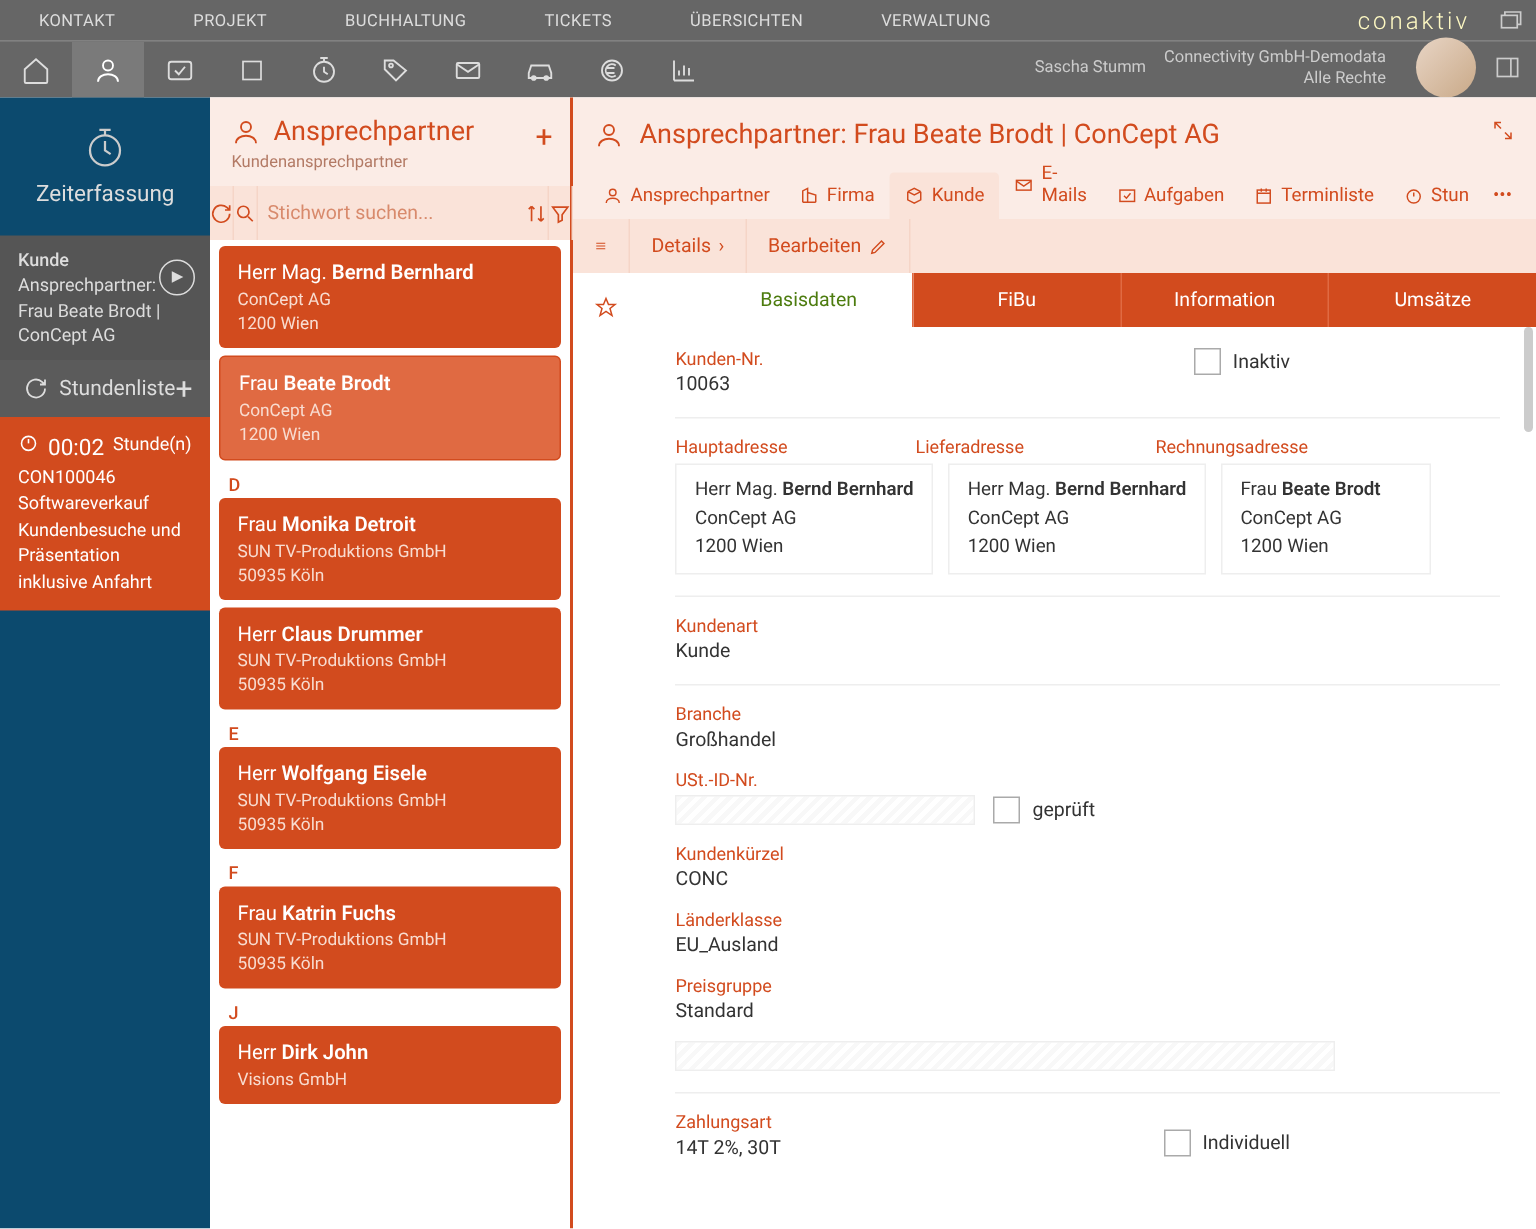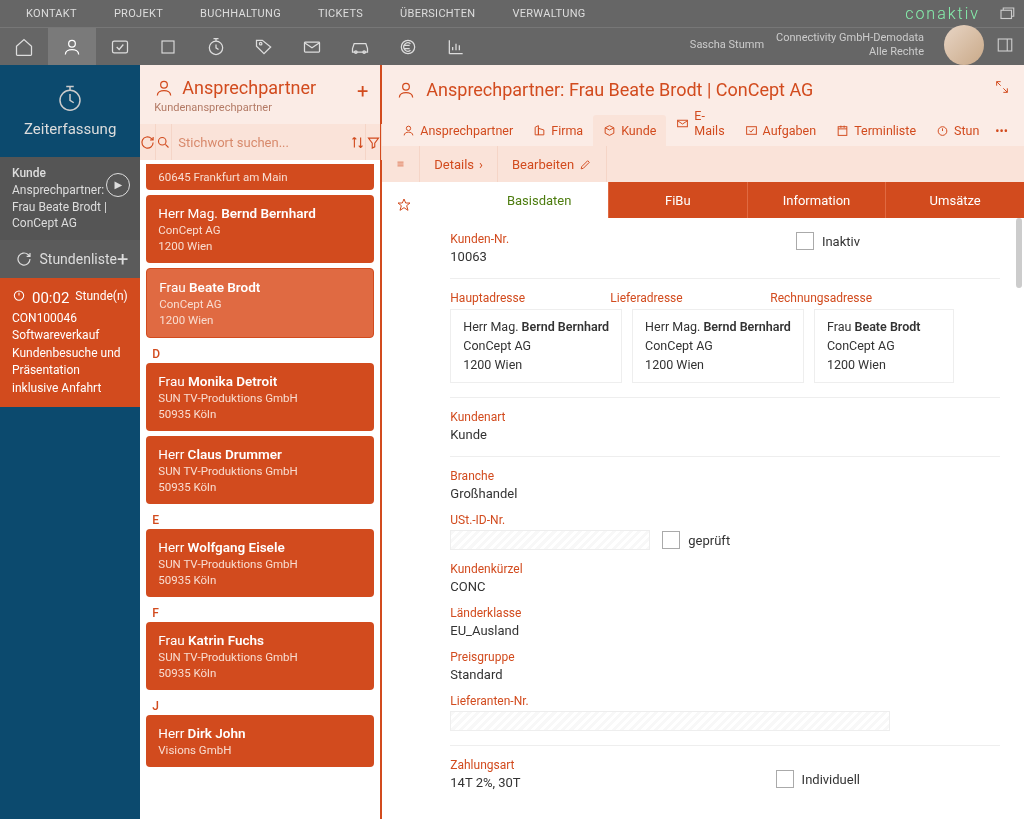--- a/index.html
+++ b/index.html
@@ -1,21 +1,21 @@
 <!DOCTYPE html>
 <html><head>
 <meta charset="utf-8">
 <style>
 *{box-sizing:border-box;margin:0;padding:0;font-family:-apple-system,BlinkMacSystemFont,"Segoe UI",Roboto,sans-serif}
 body{background:#fff;width:1024px;height:819px;overflow:hidden;font-size:13px;color:#333}
 .topnav{height:27px;background:#666;display:flex;align-items:center;padding:0 8px;color:#ddd;justify-content:space-between}
-.topnav-left{display:flex;gap:1px}
+.topnav-left{display:flex;gap:16px}
 .topnav-item{padding:0 18px;font-size:11px;cursor:pointer;letter-spacing:0.3px}
 .topnav-right{display:flex;align-items:center;gap:8px}
-.logo{font-size:16px;letter-spacing:2px;color:#86efac;font-weight:300;padding-right:10px}
+.logo{font-size:16px;letter-spacing:2px;color:#fef9c3;font-weight:300;padding-right:10px}
 .iconbar{height:38px;background:#666;display:flex;align-items:flex-end;padding:0 0;color:#ddd;border-top:1px solid #777;justify-content:space-between}
 .iconbar-left{display:flex;align-items:center;height:100%}
 .iconbar-item{width:48px;height:100%;display:flex;align-items:center;justify-content:center;cursor:pointer}
 .iconbar-item.active{background:#7a7a7a}
 .iconbar-right{display:flex;align-items:center;gap:12px;padding-right:10px;font-size:11px;color:#ccc;text-align:right}
 .avatar{width:40px;height:40px;border-radius:50%;background:linear-gradient(135deg,#e8d5c5,#c9a988);margin-left:8px}
 .main{display:flex;height:754px}
 .col-left{width:224px;background:#0c4a6e;color:#fff;display:flex;flex-direction:column}
 .zeit-header{height:92px;display:flex;flex-direction:column;align-items:center;justify-content:center;gap:6px;color:#ddd}
 .zeit-header .big-icon{font-size:26px}
@@ -260,21 +260,20 @@
             <path d="M7 4v16M7 4l-3 3M7 4l3 3M17 20V4M17 20l-3-3M17 20l3-3"></path>
           </svg>
         </div>
       <div class="tb-btn">
           <svg width="15" height="15" viewBox="0 0 24 24" fill="none" stroke="#d24b1e" stroke-width="1.8">
             <path d="M4 5h16l-6 8v6l-4 2v-8z"></path>
           </svg>
         </div>
     </div>
     <div class="mid-list">
-      <div class="contact-card overflow-card">60645 Frankfurt am Main</div>
       <div class="contact-card">
         <div class="name"><span>Herr Mag.</span> <span class="last">Bernd Bernhard</span></div>
         <div class="company">ConCept AG</div>
         <div class="city">1200 Wien</div>
       </div>
       <div class="contact-card selected">
         <div class="name"><span>Frau</span> <span class="last">Beate Brodt</span></div>
         <div class="company">ConCept AG</div>
         <div class="city">1200 Wien</div>
       </div>
@@ -495,21 +494,20 @@
         <div class="field">
           <span class="label">Länderklasse</span>
           <span class="value">EU_Ausland</span>
         </div>
         <div class="field">
           <span class="label">Preisgruppe</span>
           <span class="value">Standard</span>
         </div>
         <div class="form-block" style="border-bottom:1px solid #eee;padding-bottom:14px">
               <div class="field" style="width:100%">
-          <span class="label">Lieferanten-Nr.</span>
           <div class="hatched wide"></div>
         </div>
             </div>
         <div style="display:flex;justify-content:space-between;align-items:flex-start">
           <div class="field">
             <span class="label">Zahlungsart</span>
             <span class="value">14T 2%, 30T</span>
           </div>
           <div class="checkbox" style="margin-right:140px;margin-top:12px">
             <span class="box"></span>

